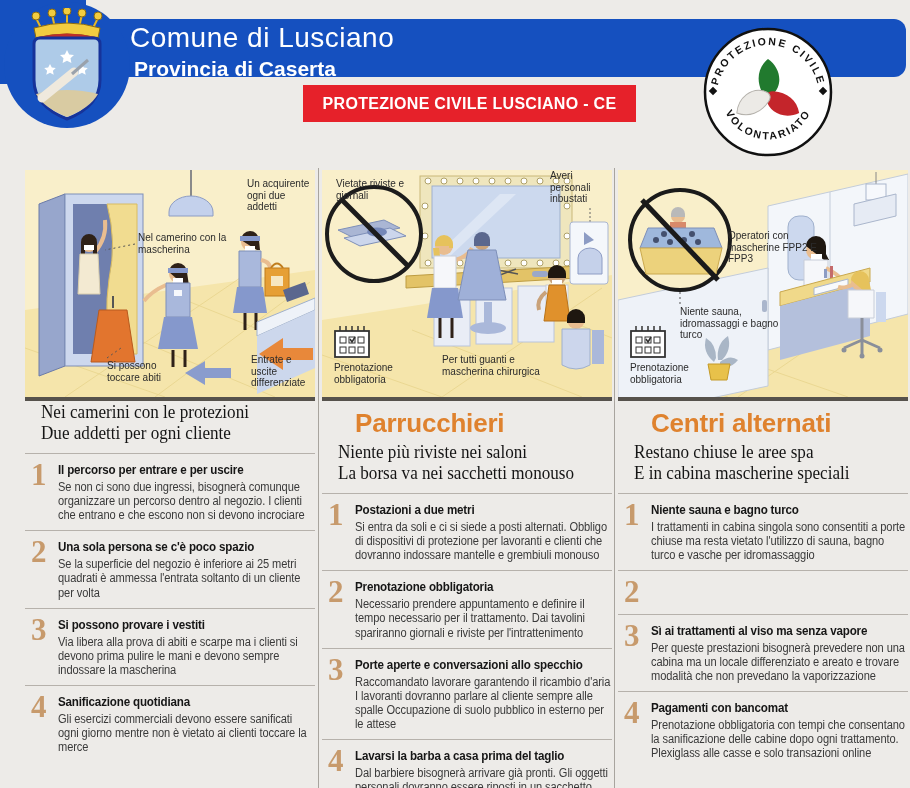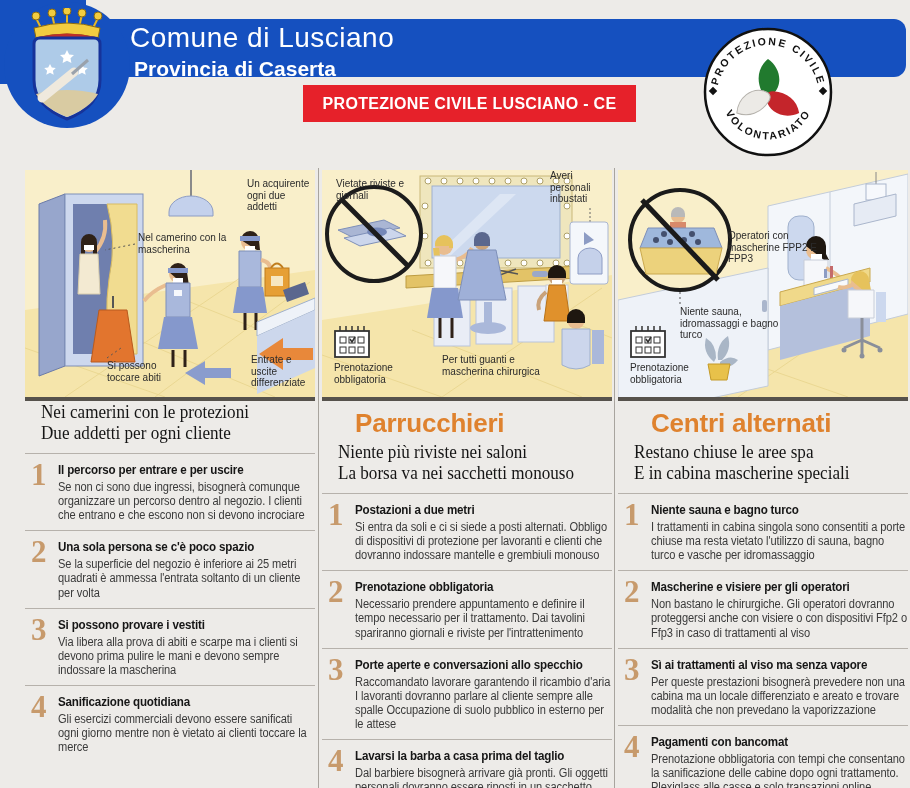--- a/index.html
+++ b/index.html
@@ -450,22 +450,20 @@
     <div>E in cabina mascherine speciali</div>
   </div>
   <div class="items">
     <div class="item">
       <div class="num">1</div>
       <div class="itext"><span class="ititle">Niente sauna e bagno turco</span><br>
         <span class="ibody">I trattamenti in cabina singola sono consentiti a porte chiuse ma resta vietato l'utilizzo di sauna, bagno turco e vasche per idromassaggio</span></div>
     </div>
     <div class="item">
       <div class="num">2</div>
-      <div class="itext"><span class="ititle">Mascherine e visiere per gli operatori</span><br>
-        <span class="ibody">Non bastano le chirurgiche. Gli operatori dovranno proteggersi anche con visiere o con dispositivi Ffp2 o Ffp3 in caso di trattamenti al viso</span></div>
     </div>
     <div class="item">
       <div class="num">3</div>
       <div class="itext"><span class="ititle">Sì ai trattamenti al viso ma senza vapore</span><br>
         <span class="ibody">Per queste prestazioni bisognerà prevedere non una cabina ma un locale differenziato e areato e trovare modalità che non prevedano la vaporizzazione</span></div>
     </div>
     <div class="item">
       <div class="num">4</div>
       <div class="itext"><span class="ititle">Pagamenti con bancomat</span><br>
         <span class="ibody">Prenotazione obbligatoria con tempi che consentano la sanificazione delle cabine dopo ogni trattamento. Plexiglass alle casse e solo transazioni online</span></div>

